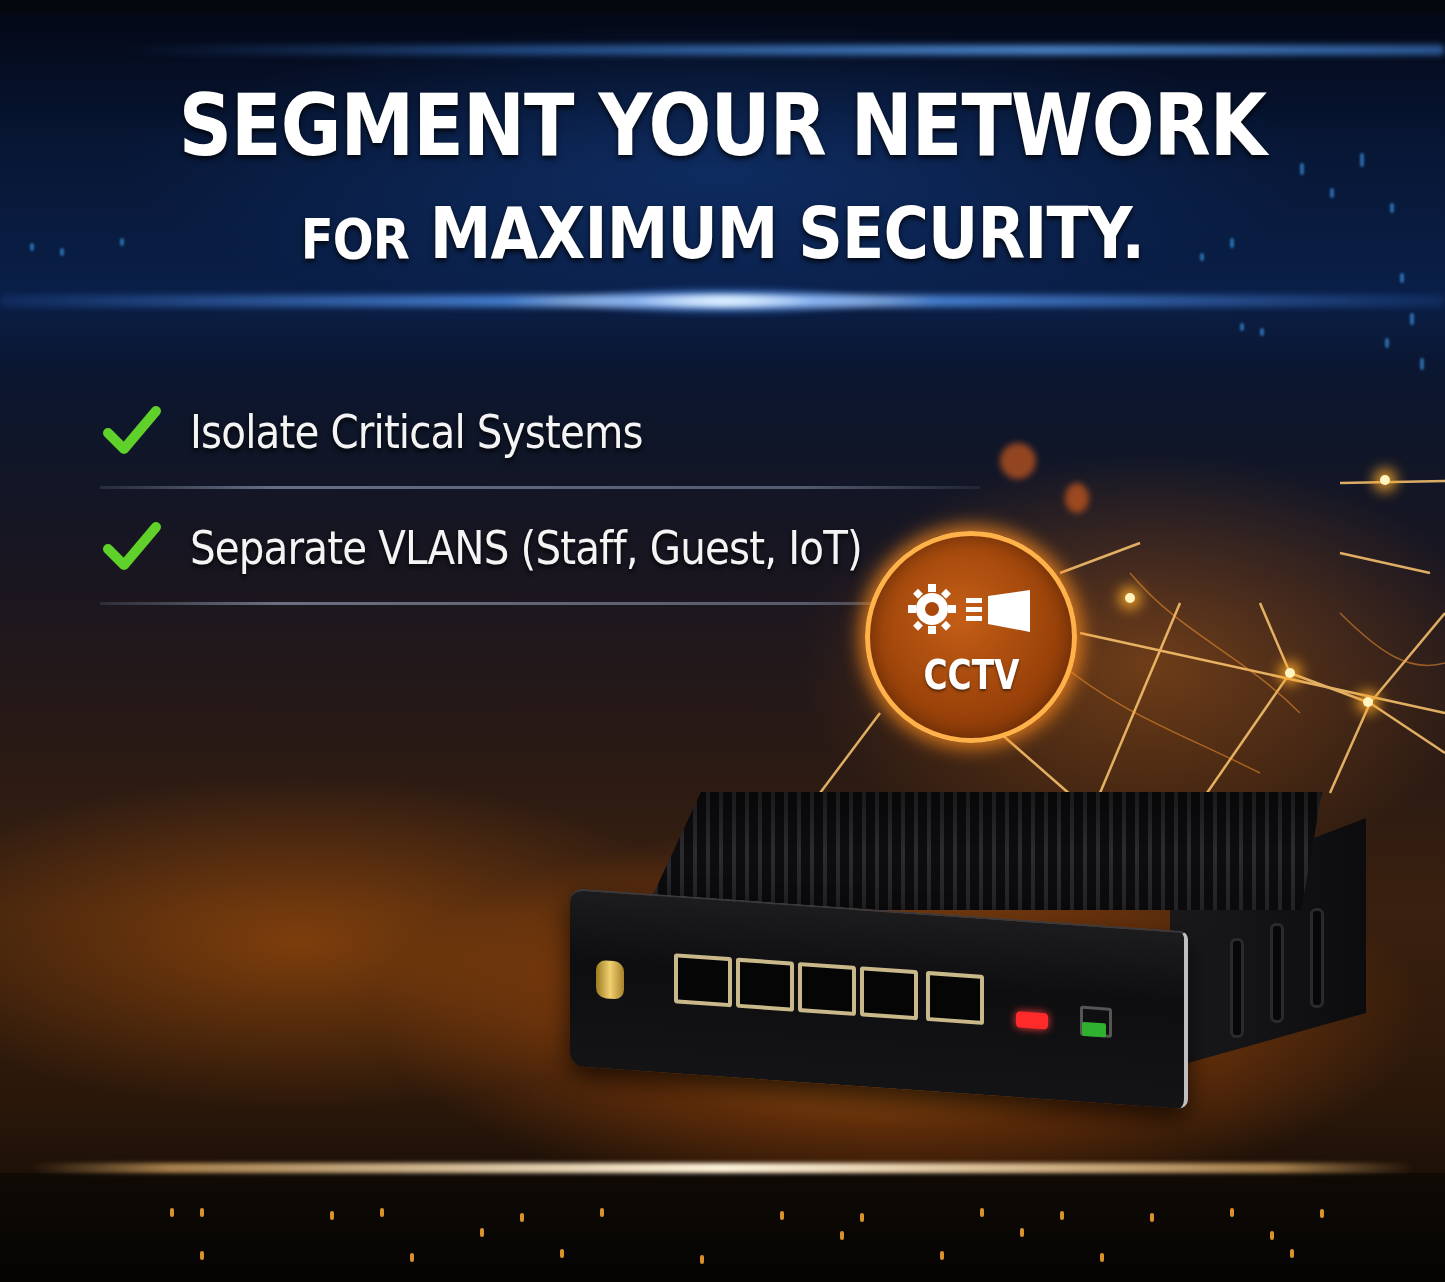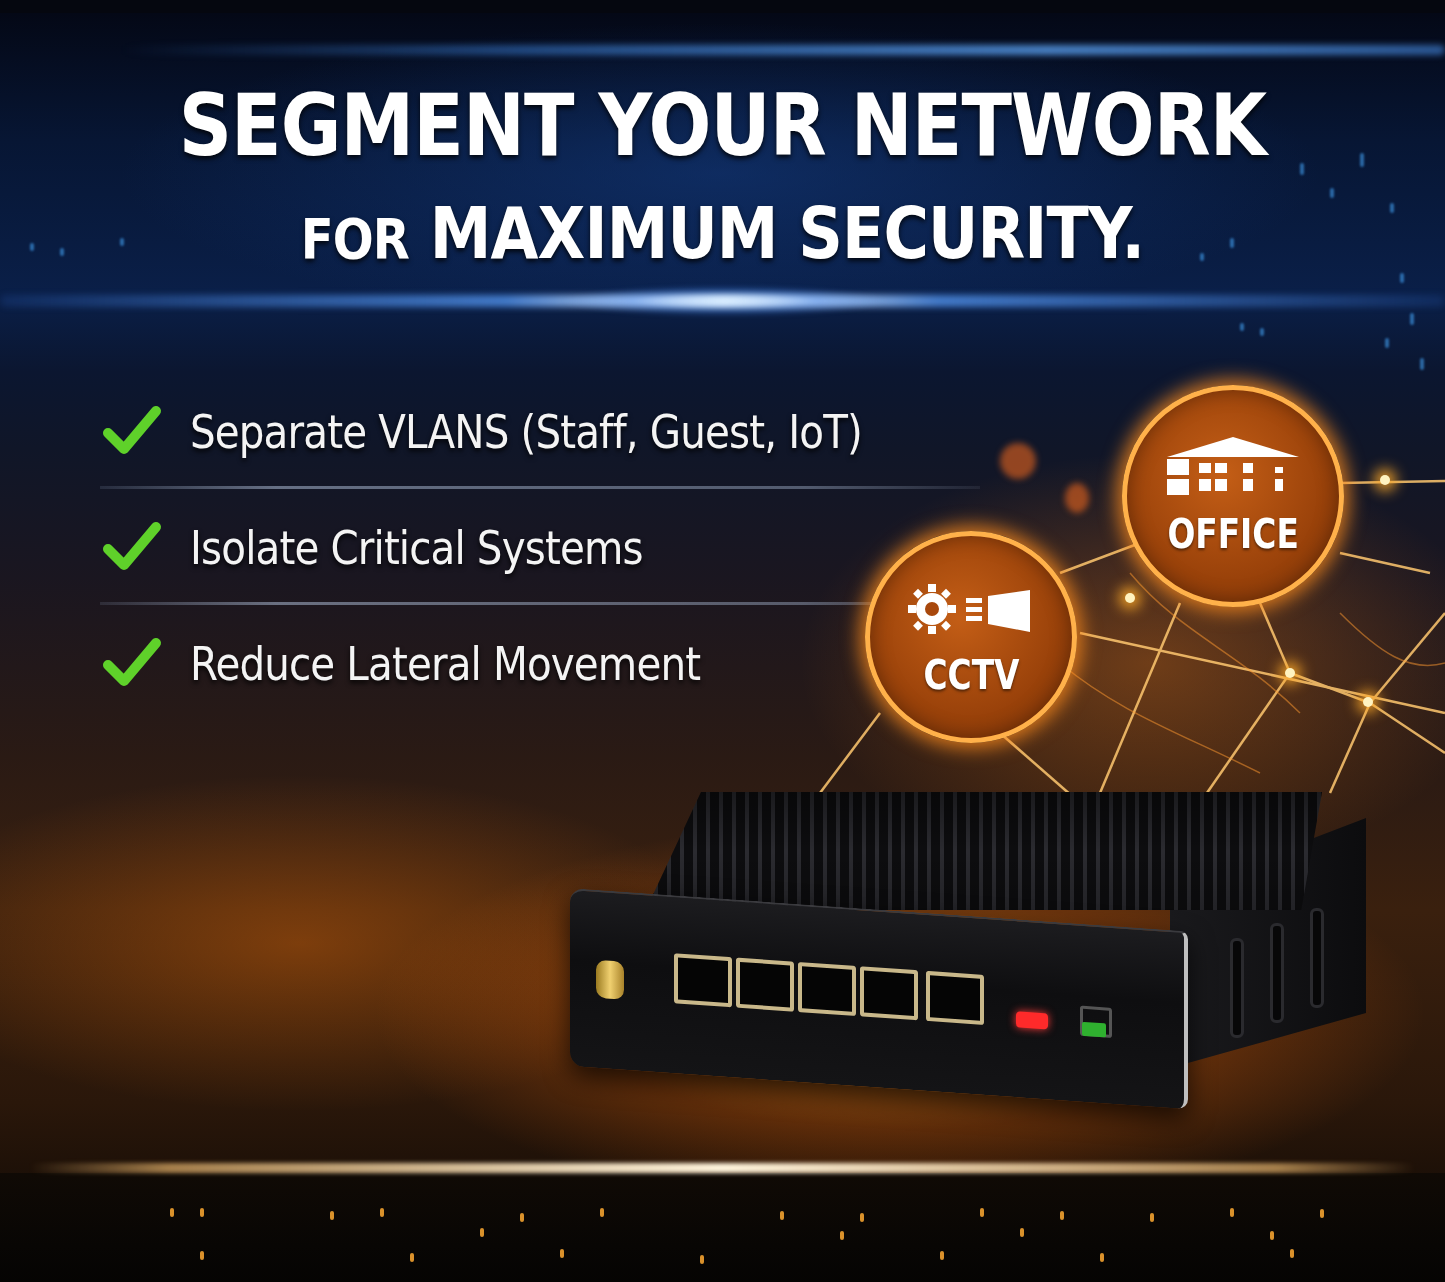--- a/index.html
+++ b/index.html
@@ -206,54 +206,32 @@
   <div class="spark" style="left:1380px;top:462px;"></div>
   <div class="spark" style="left:1285px;top:655px;"></div>
   <div class="spark" style="left:1363px;top:684px;"></div>
   <div class="spark" style="left:1125px;top:580px;"></div>
 
   <div class="checklist">
     <div class="check-item">
       <svg class="check-icon" viewBox="0 0 64 64">
         <path d="M8 34 L24 50 L56 12" stroke="#5fd12a" stroke-width="10" fill="none" stroke-linecap="round" stroke-linejoin="round"></path>
       </svg>
-      <span class="label">Separate VLANS (Staff, Guest, IoT)</span>
-      <div class="divider"></div>
-    </div>
-    <div class="check-item">
-      <svg class="check-icon" viewBox="0 0 64 64">
-        <path d="M8 34 L24 50 L56 12" stroke="#5fd12a" stroke-width="10" fill="none" stroke-linecap="round" stroke-linejoin="round"></path>
-      </svg>
       <span class="label">Isolate Critical Systems</span>
       <div class="divider"></div>
     </div>
     <div class="check-item">
       <svg class="check-icon" viewBox="0 0 64 64">
         <path d="M8 34 L24 50 L56 12" stroke="#5fd12a" stroke-width="10" fill="none" stroke-linecap="round" stroke-linejoin="round"></path>
       </svg>
-      <span class="label">Reduce Lateral Movement</span>
+      <span class="label">Separate VLANS (Staff, Guest, IoT)</span>
+      <div class="divider"></div>
     </div>
   </div>
 
-  <div class="node node-office">
-    <svg width="140" height="70" viewBox="0 0 140 70">
-      <polygon points="4,22 70,2 136,22" fill="#ffffff"></polygon>
-      <rect x="4" y="24" width="22" height="16" fill="#ffffff"></rect>
-      <rect x="4" y="44" width="22" height="16" fill="#ffffff"></rect>
-      <rect x="36" y="28" width="12" height="10" fill="#ffffff"></rect>
-      <rect x="52" y="28" width="12" height="10" fill="#ffffff"></rect>
-      <rect x="36" y="44" width="12" height="12" fill="#ffffff"></rect>
-      <rect x="52" y="44" width="12" height="12" fill="#ffffff"></rect>
-      <rect x="80" y="28" width="10" height="10" fill="#ffffff"></rect>
-      <rect x="80" y="44" width="10" height="12" fill="#ffffff"></rect>
-      <rect x="112" y="32" width="8" height="6" fill="#ffffff"></rect>
-      <rect x="112" y="44" width="8" height="12" fill="#ffffff"></rect>
-    </svg>
-    <span class="node-label">OFFICE</span>
-  </div>
 
   <div class="node node-cctv">
     <svg width="130" height="66" viewBox="0 0 130 66">
       <g fill="#ffffff">
         <circle cx="26" cy="33" r="16"></circle>
         <rect x="22" y="8" width="8" height="8"></rect>
         <rect x="22" y="50" width="8" height="8"></rect>
         <rect x="2" y="29" width="8" height="8"></rect>
         <rect x="42" y="29" width="8" height="8"></rect>
         <rect x="9" y="14" width="7" height="7" transform="rotate(45 12 17)"></rect>

